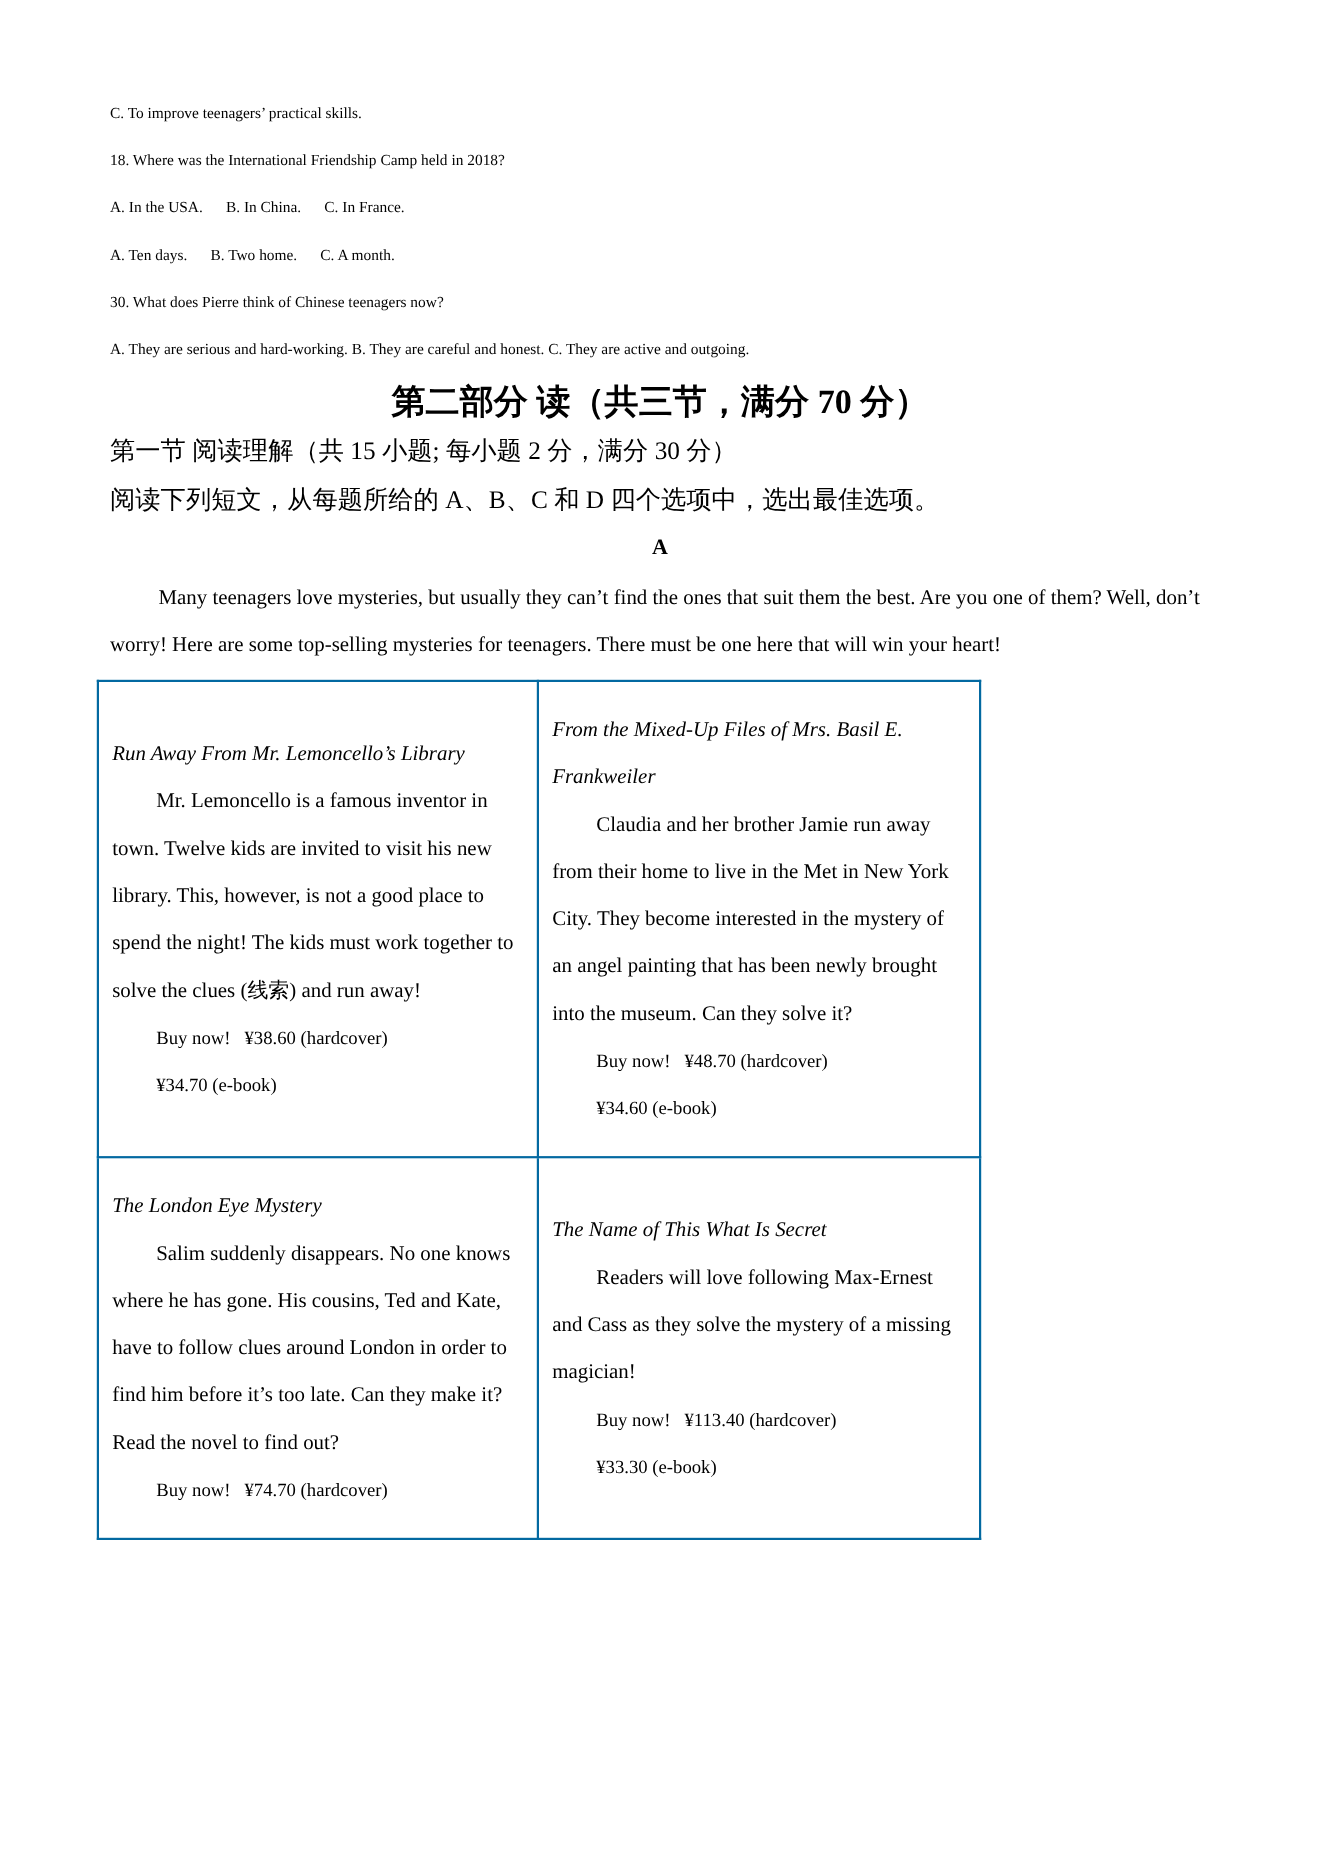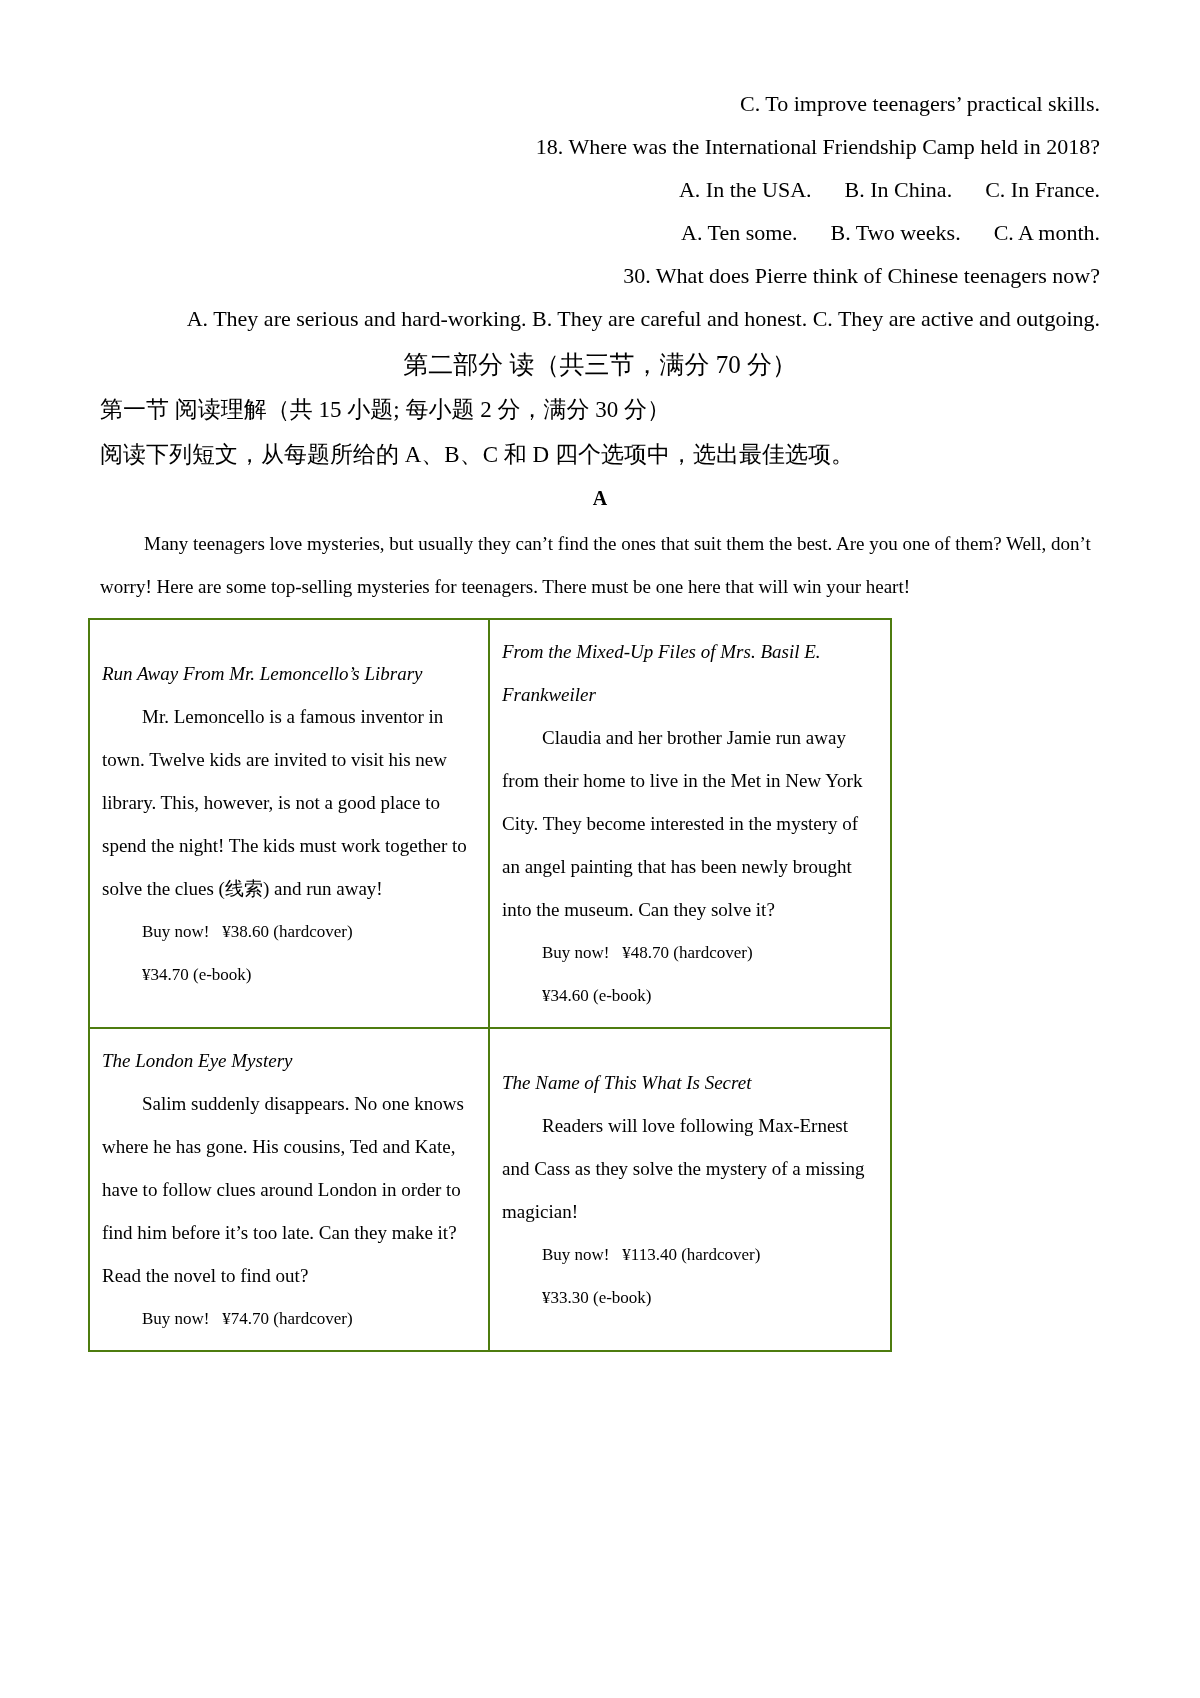--- a/index.html
+++ b/index.html
@@ -9,29 +9,28 @@
     min-height: 1698px;
     font-family: "Liberation Serif", serif;
     color: #000000;
     margin: 0 auto;
   }
   .page {
     padding: 82px 100px 60px 100px;
   }
   
   .line {
-    font-size: 22px;
+    font-size: 14px;
     line-height: 43px;
     white-space: pre;      
-    text-align: right;
   }
   
   .h-part {
-    font-size: 25px;
-    font-weight: normal;
+    font-size: 31px;
+    font-weight: bold;
     text-align: center;
     line-height: 45px;
     margin-top: 2px;
   }
   .h-sub {
     font-size: 23px;
     font-weight: normal;
     text-align: left;
     line-height: 45px;
   }
@@ -49,23 +48,23 @@
   }
   
   table.books {
     border-collapse: collapse;
     margin-left: -12px;
     margin-top: 10px;
     width: 802px;
     table-layout: fixed;
   }
   table.books td {
-    border: 2px solid #4d7c0f;
+    border: 2px solid #0369a1;
     vertical-align: middle;
-    padding: 10px 12px;
+    padding: 22px 12px;
   }
   td.col-left  { width: 400px; }
   td.col-right { width: 402px; }
   tr.row-top td    { height: 404px; }
   tr.row-bottom td { height: 308px; }
   .book-title {
     font-size: 19px;
     font-style: italic;
     line-height: 43px;
   }
@@ -83,21 +82,21 @@
 </style>
 </head>
 <body>
 
 <div class="page">
 
   <section>
     <p class="line">C. To improve teenagers’ practical skills.</p>
     <p class="line">18. Where was the International Friendship Camp held in 2018?</p>
     <p class="line">A. In the USA.      B. In China.      C. In France.</p>
-    <p class="line">A. Ten some.      B. Two weeks.      C. A month.</p>
+    <p class="line">A. Ten days.      B. Two home.      C. A month.</p>
     <p class="line">30. What does Pierre think of Chinese teenagers now?</p>
     <p class="line">A. They are serious and hard-working. B. They are careful and honest. C. They are active and outgoing.</p>
   </section>
 
   <h2 class="h-part">第二部分 读（共三节，满分 70 分）</h2>
   <h3 class="h-sub">第一节 阅读理解（共 15 小题; 每小题 2 分，满分 30 分）</h3>
   <h3 class="h-sub">阅读下列短文，从每题所给的 A、B、C 和 D 四个选项中，选出最佳选项。</h3>
   <p class="passage-label">A</p>
 
   <p class="intro">Many teenagers love mysteries, but usually they can’t find the ones that suit them the best. Are you one of them? Well, don’t worry! Here are some top-selling mysteries for teenagers. There must be one here that will win your heart!</p>

